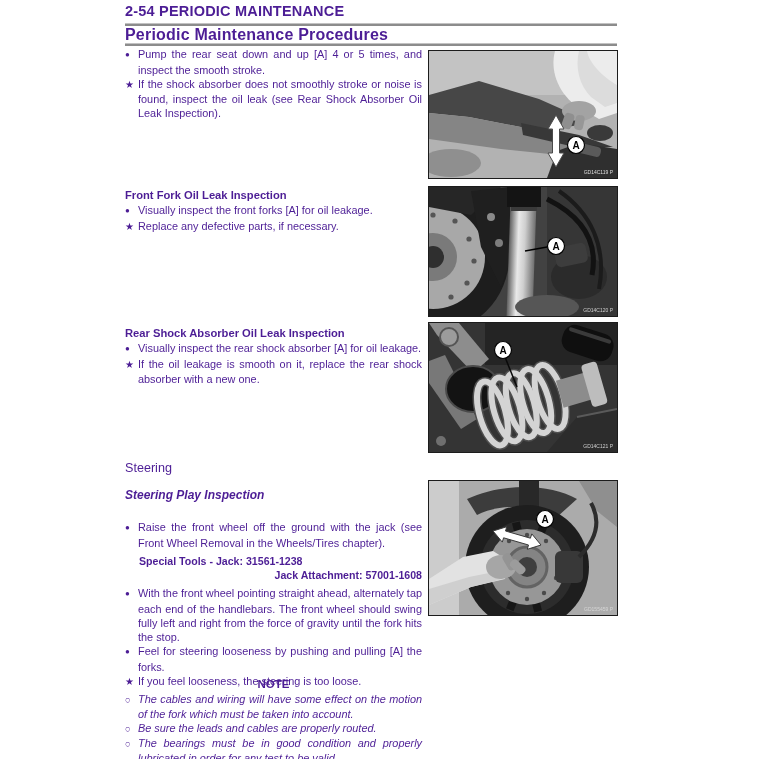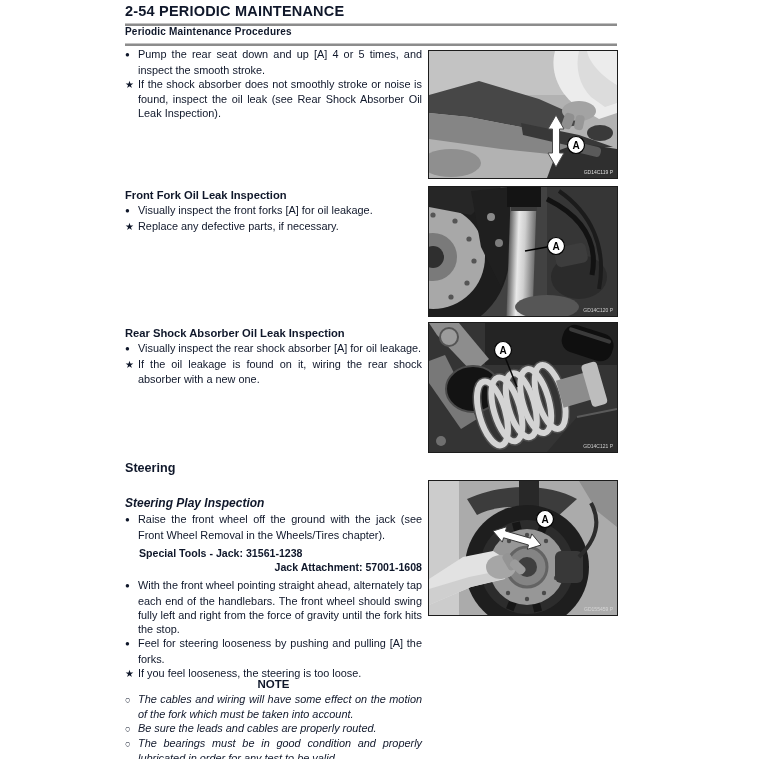--- a/index.html
+++ b/index.html
@@ -1,51 +1,51 @@
 <!DOCTYPE html>
 <html><head>
 <meta charset="utf-8">
 <style>
   html,body{margin:0;padding:0;background:#ffffff;}
   .page{
     position:relative;
     width:759px;height:759px;
     background:#ffffff;
     font-family:"Liberation Sans", sans-serif;
-    color:#0f172a;
+    color:#4c1d95;
     overflow:hidden;
   }
   
   .chapter-header{
     position:absolute;left:125px;top:3px;width:492px;
     font-size:14.5px;font-weight:bold;letter-spacing:.2px;
   }
   .rule{
     position:absolute;left:125px;width:492px;height:2px;
     background:#8c8c8c;border-top:1px solid #c2c2c2;
   }
   .rule-1{top:23px;}
   .rule-2{top:43px;}
   .section-header{
     position:absolute;left:125px;top:26px;width:492px;
-    font-size:10px;font-weight:bold;letter-spacing:.2px;
+    font-size:16px;font-weight:bold;letter-spacing:.2px;
   }
   
   .txtblock{
     position:absolute;left:125px;width:297px;
     font-size:10.9px;line-height:14px;text-align:justify;
   }
   .sec-title{
     font-size:11.2px;font-weight:bold;line-height:15px;text-align:left;
   }
   .steer-title{
-    font-size:12.6px;font-weight:bold;line-height:16px;margin-bottom:20px;text-align:left;
+    font-size:12.6px;font-weight:normal;line-height:16px;margin-bottom:12px;text-align:left;
   }
   .steer-sub{
-    font-size:12px;font-weight:bold;font-style:italic;line-height:15px;margin-bottom:1px;text-align:left;
+    font-size:12px;font-weight:bold;font-style:italic;line-height:15px;margin-bottom:17px;text-align:left;
   }
   .item{padding-left:13px;text-indent:-13px;}
   .mk{display:inline-block;width:13px;text-indent:0;text-align:left;}
   .mk-dot{font-size:8px;position:relative;top:-1.5px;}
   .mk-star{font-size:10px;}
   .mk-circ{font-size:9.5px;font-style:normal;position:relative;top:-0.5px;}
   .tools{
     font-size:10.6px;font-weight:bold;line-height:14px;
     margin:4px 0 4px 14px;text-align:left;
   }
@@ -83,21 +83,21 @@
 
   <div class="txtblock" style="top:188px;">
     <div class="sec-title">Front Fork Oil Leak Inspection</div>
     <div class="item"><span class="mk mk-dot">●</span><span>Visually inspect the front forks [A] for oil leakage.</span></div>
     <div class="item"><span class="mk mk-star">★</span><span>Replace any defective parts, if necessary.</span></div>
   </div>
 
   <div class="txtblock" style="top:326px;">
     <div class="sec-title">Rear Shock Absorber Oil Leak Inspection</div>
     <div class="item"><span class="mk mk-dot">●</span><span>Visually inspect the rear shock absorber [A] for oil leakage.</span></div>
-    <div class="item"><span class="mk mk-star">★</span><span>If the oil leakage is found on it, wiring the rear shock absorber with a new one.</span></div>
+    <div class="item"><span class="mk mk-star">★</span><span>If the oil leakage is smooth on it, replace the rear shock absorber with a new one.</span></div>
   </div>
 
   <div class="txtblock" style="top:460px;">
     <div class="steer-title">Steering</div>
     <div class="steer-sub">Steering Play Inspection</div>
     <div class="item"><span class="mk mk-dot">●</span><span>Raise the front wheel off the ground with the jack (see Front Wheel Removal in the Wheels/Tires chapter).</span></div>
     <div class="tools">
       <div class="tools-line1">Special Tools - Jack: 31561-1238</div>
       <div class="tools-line2">Jack Attachment: 57001-1608</div>
     </div>

